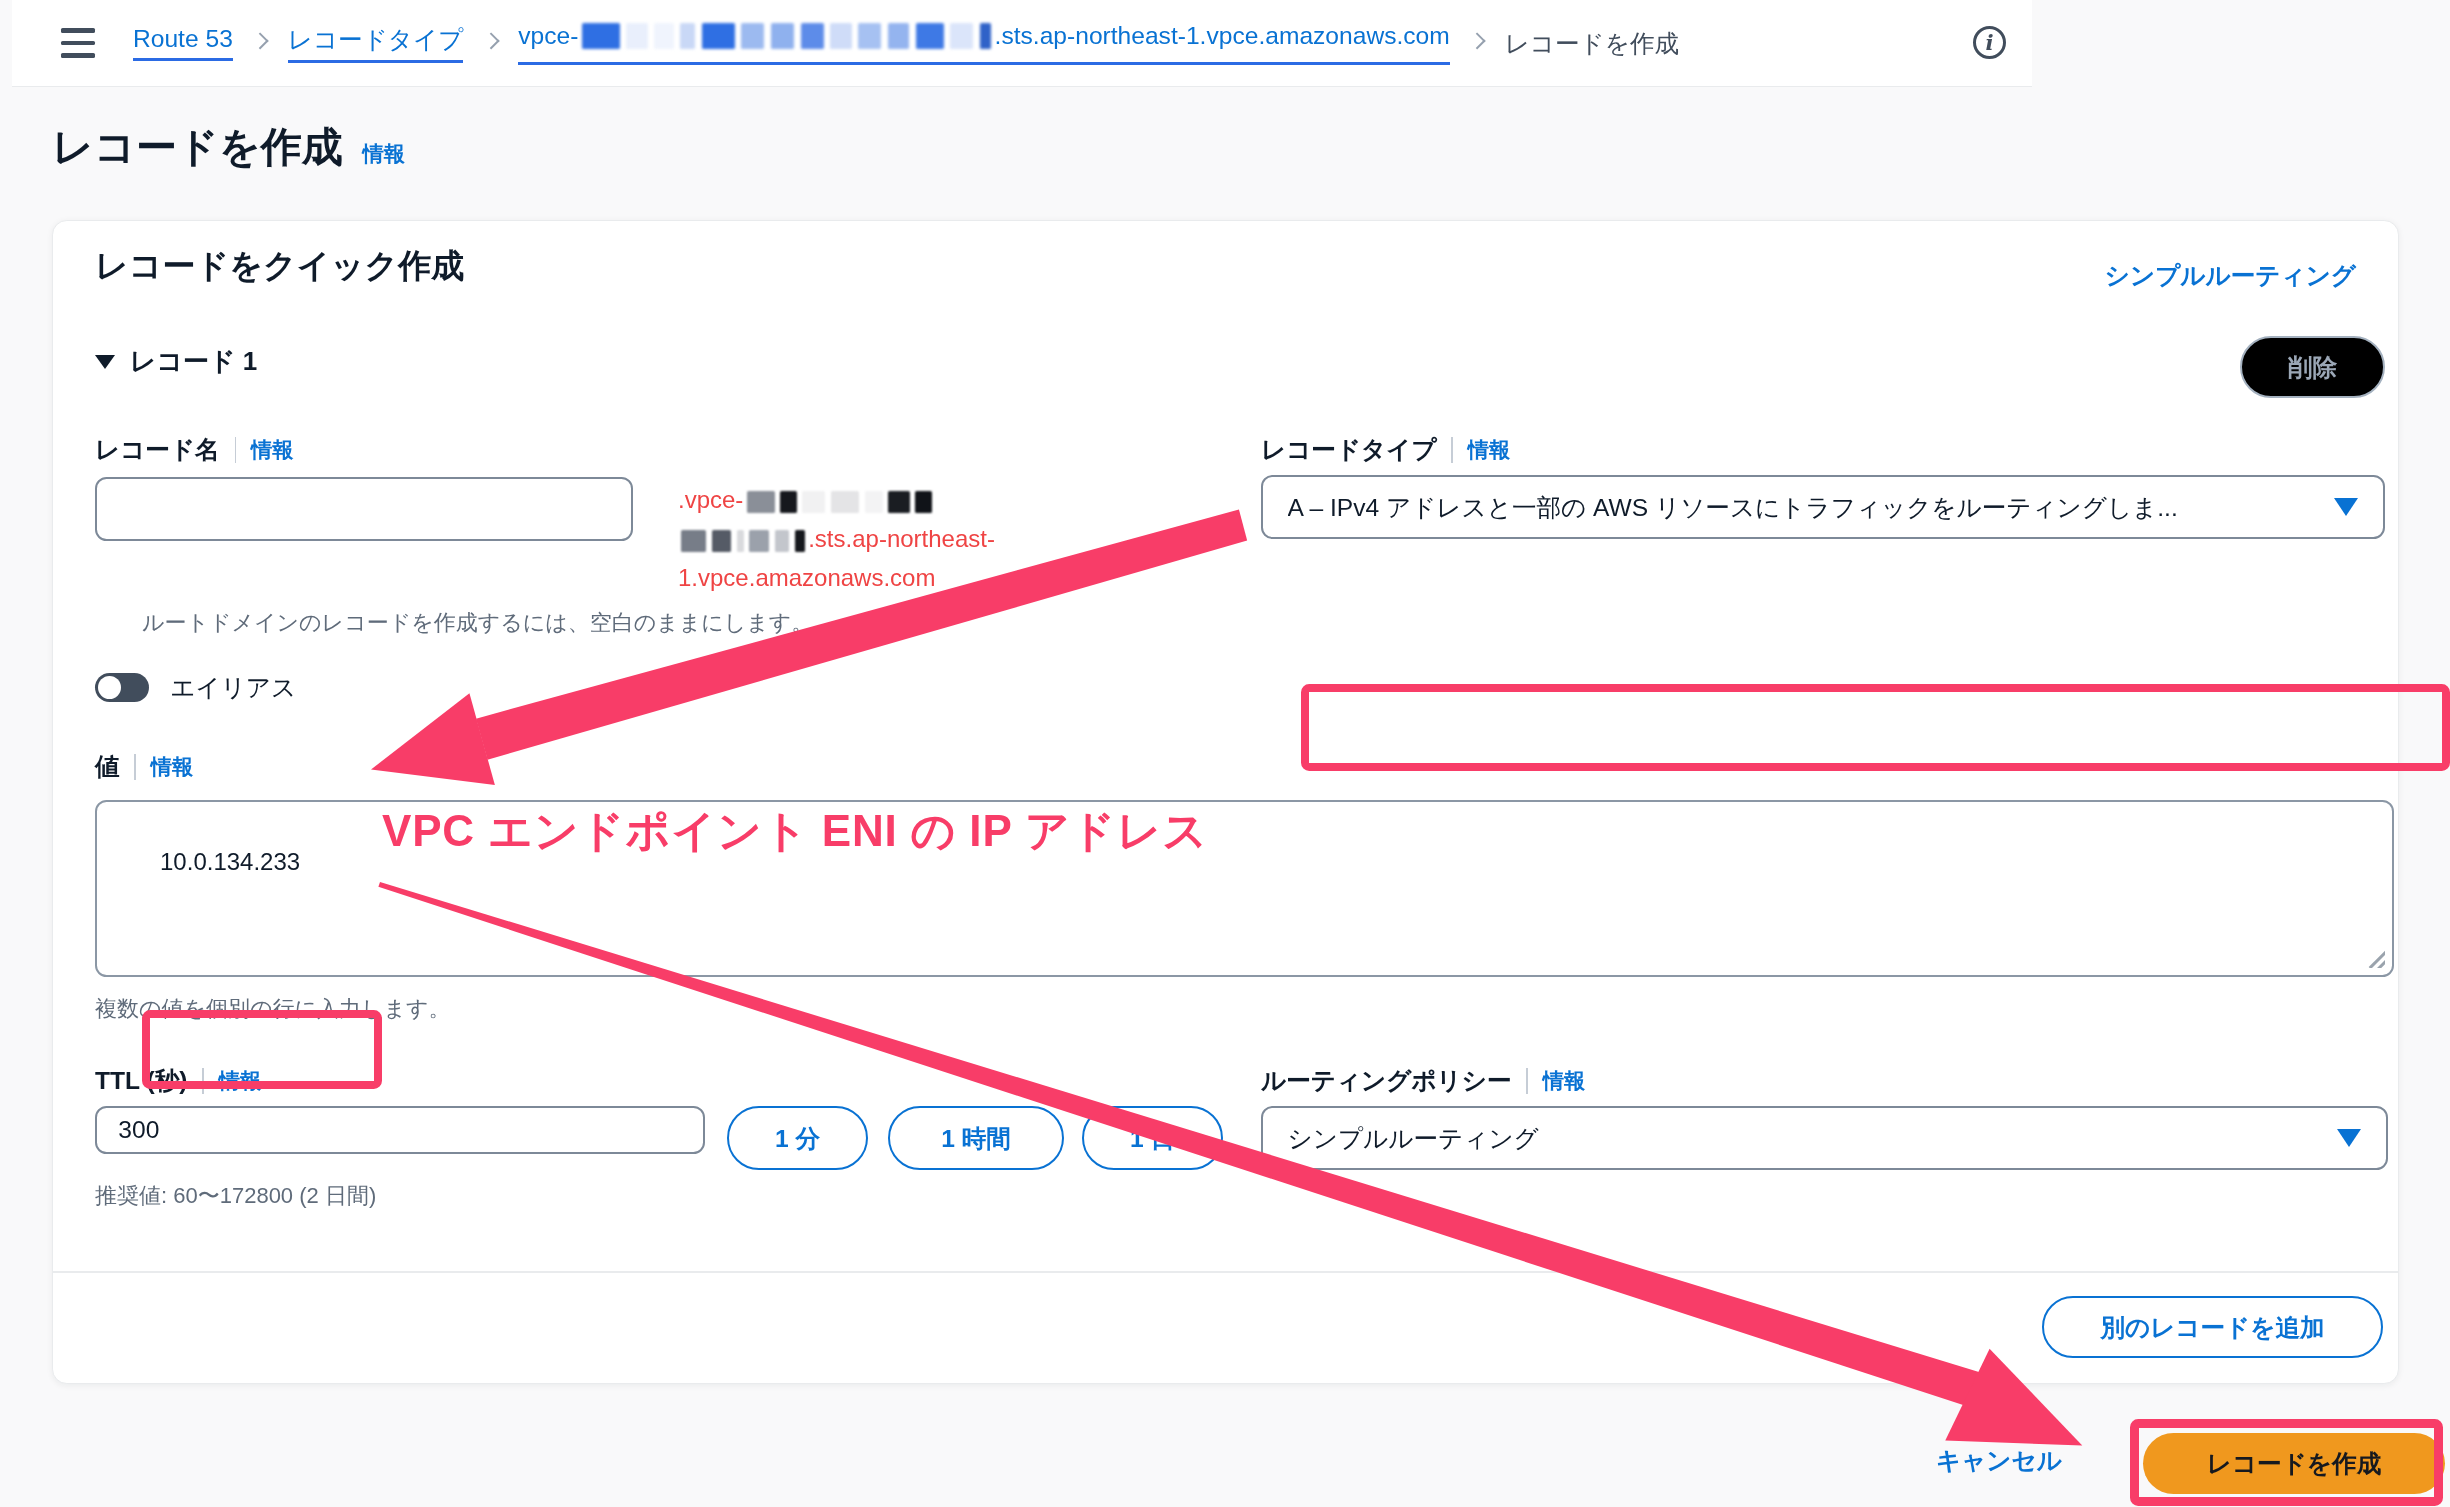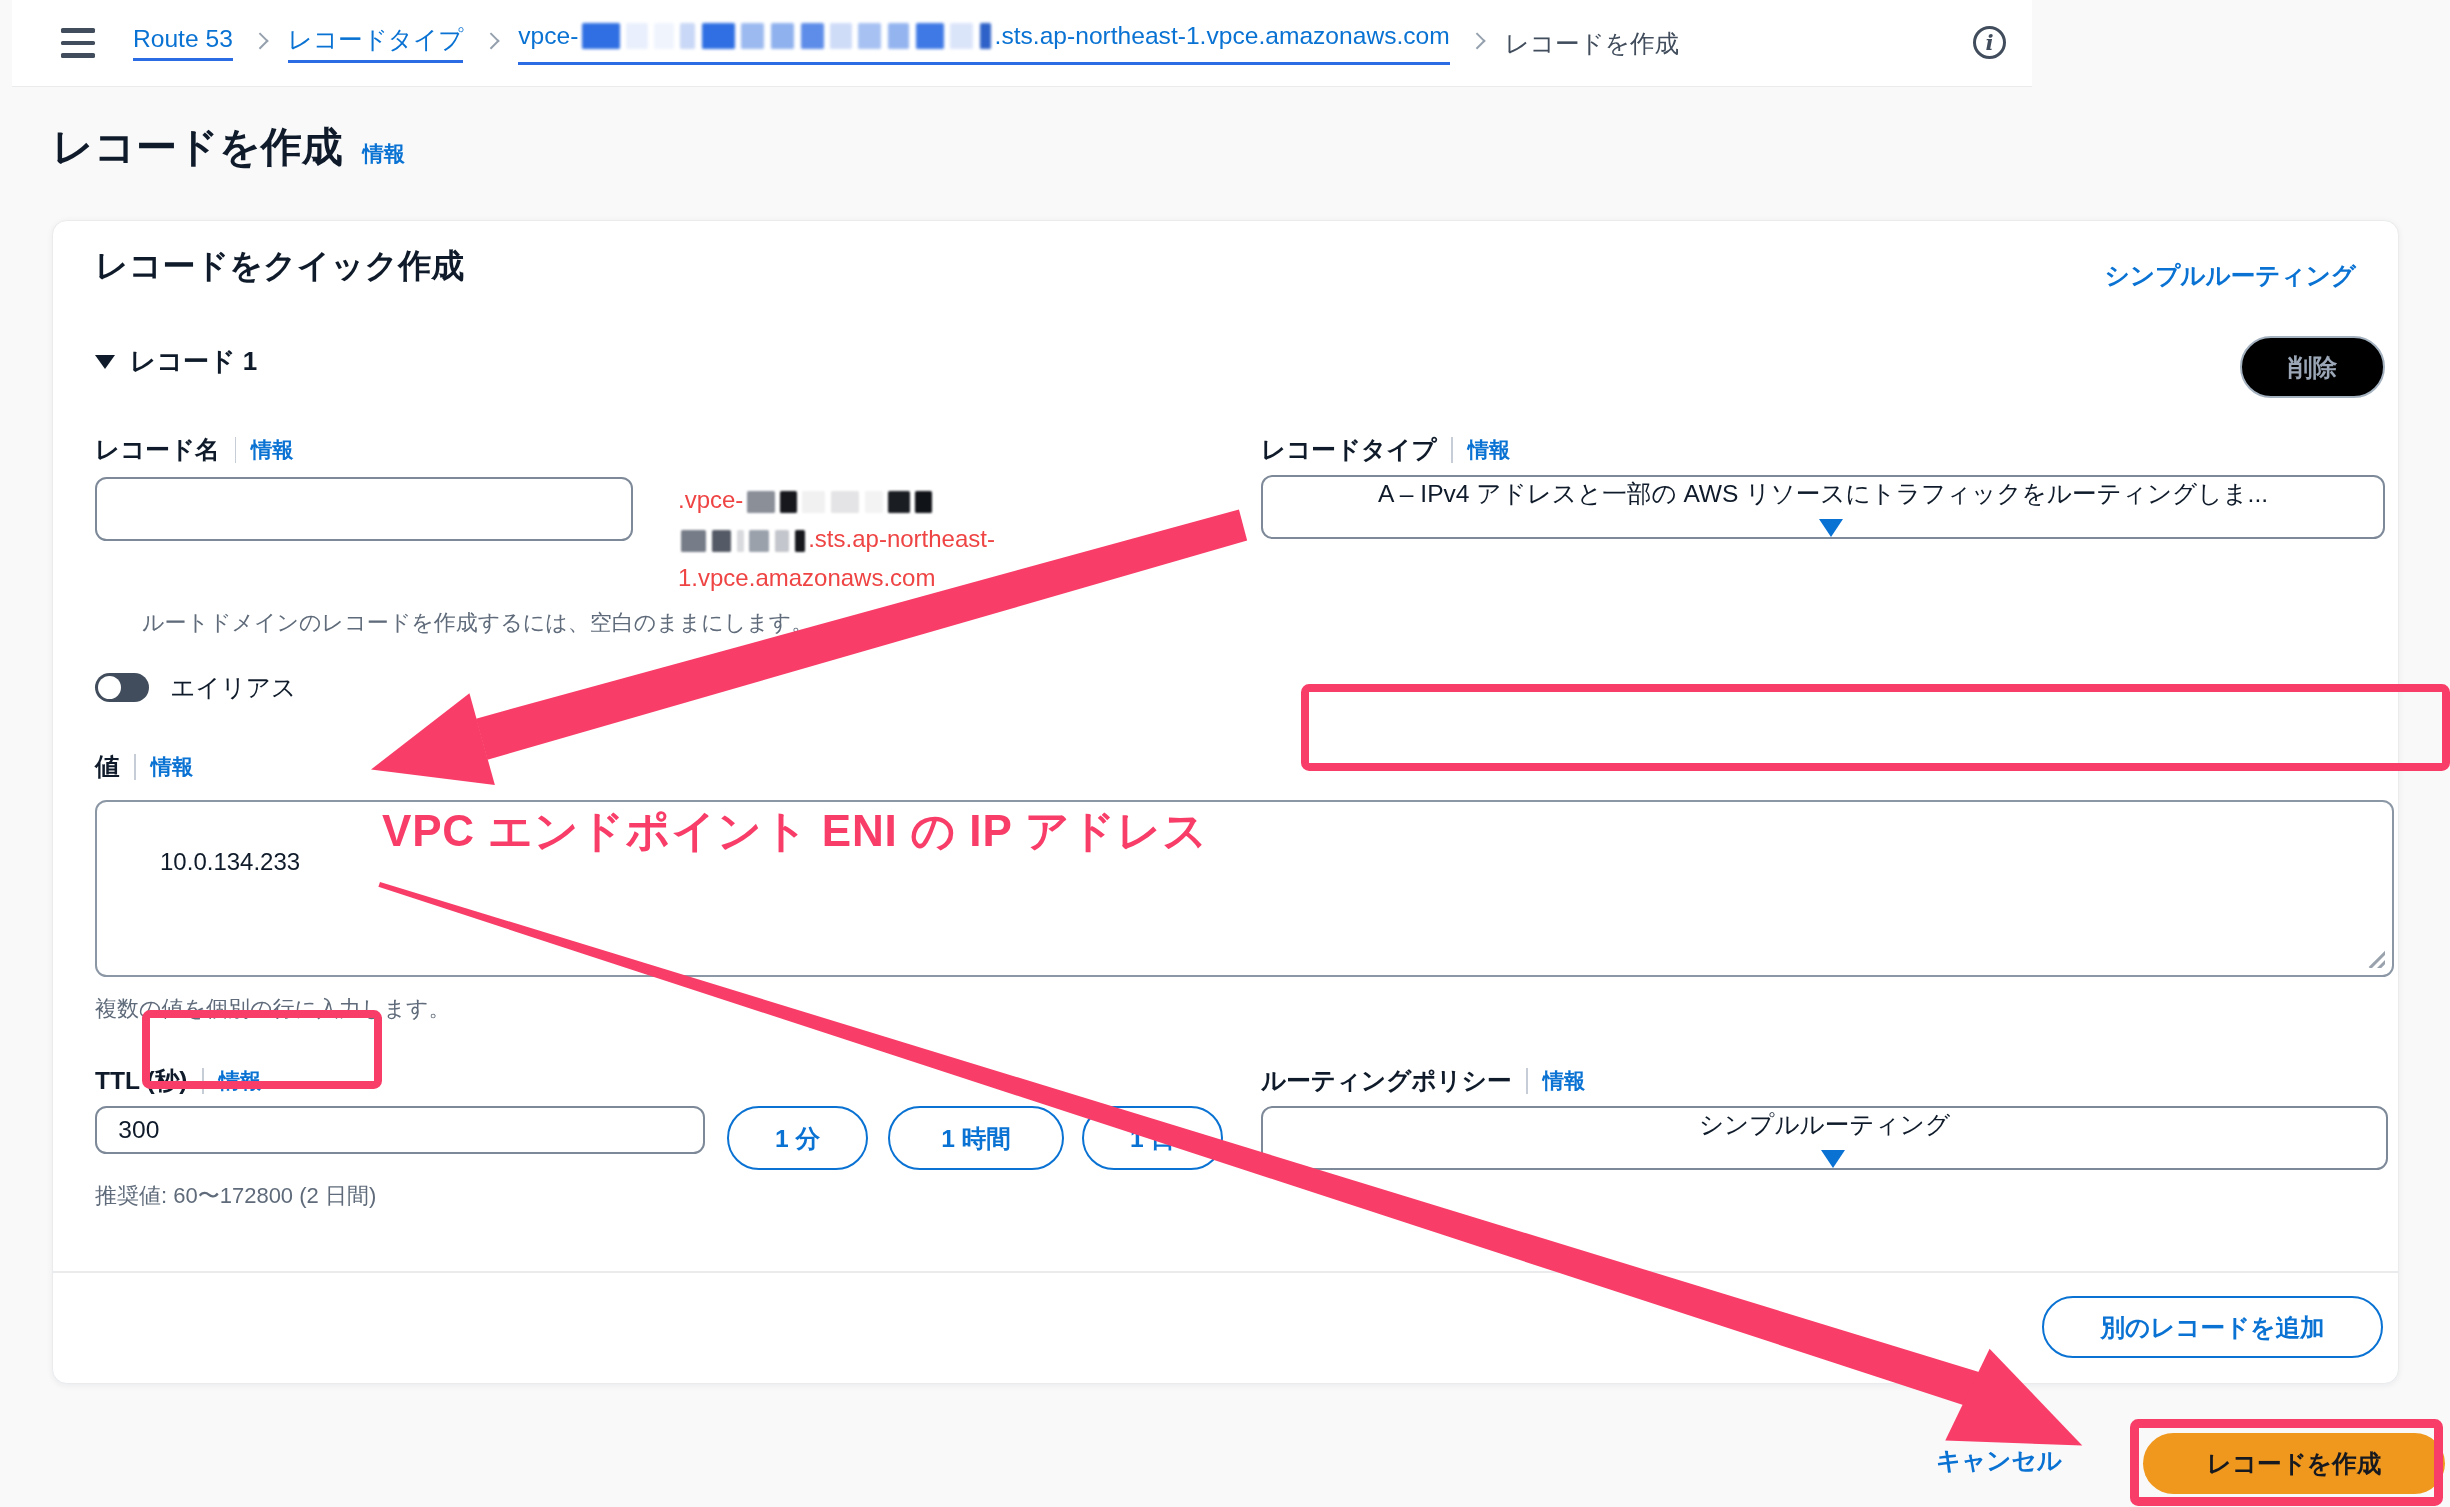--- a/index.html
+++ b/index.html
@@ -46,21 +46,21 @@
                 display:flex; align-items:center; justify-content:center; }
 
   .label-row { position:absolute; display:flex; align-items:center; }
   .label { font-size:24.6px; font-weight:700; color:#0f1b2a; white-space:nowrap; }
   .vdiv { width:1.6px; height:26px; background:#c6cdd6; margin:0 14.8px; }
 
   .input { position:absolute; border:2.5px solid #7d8998; border-radius:11.5px; background:#fff;
            font-size:24.6px; color:#0f1b2a; display:flex; align-items:center; padding:0 21.3px; }
   .select { position:absolute; border:2.5px solid #7d8998; border-radius:11.5px; background:#fff;
             font-size:24.6px; color:#0f1b2a; display:flex; align-items:center;
-            padding:0 24.6px; justify-content:space-between; cursor:pointer;flex-direction:column; }
+            padding:0 24.6px; justify-content:space-between; cursor:pointer; }
   .select .txt { overflow:hidden; white-space:nowrap; }
   .caret-down-blue { width:0; height:0; border-left:12.3px solid transparent; border-right:12.3px solid transparent;
                      border-top:18px solid #0972d3; flex:none; margin-left:16.4px; }
 
   .domain-text { position:absolute; left:625px; top:259px; font-size:24px; line-height:39px; color:#ef4444; }
   .domain-blocks { display:inline-flex; align-items:center; gap:5.7px; margin:0 3.3px; vertical-align:middle; filter:blur(1.2px); }
   .domain-blocks .blk { display:inline-block; height:22px; border-radius:1.6px; }
 
   .helper { position:absolute; font-size:22px; color:#5f6b7a; }
 

